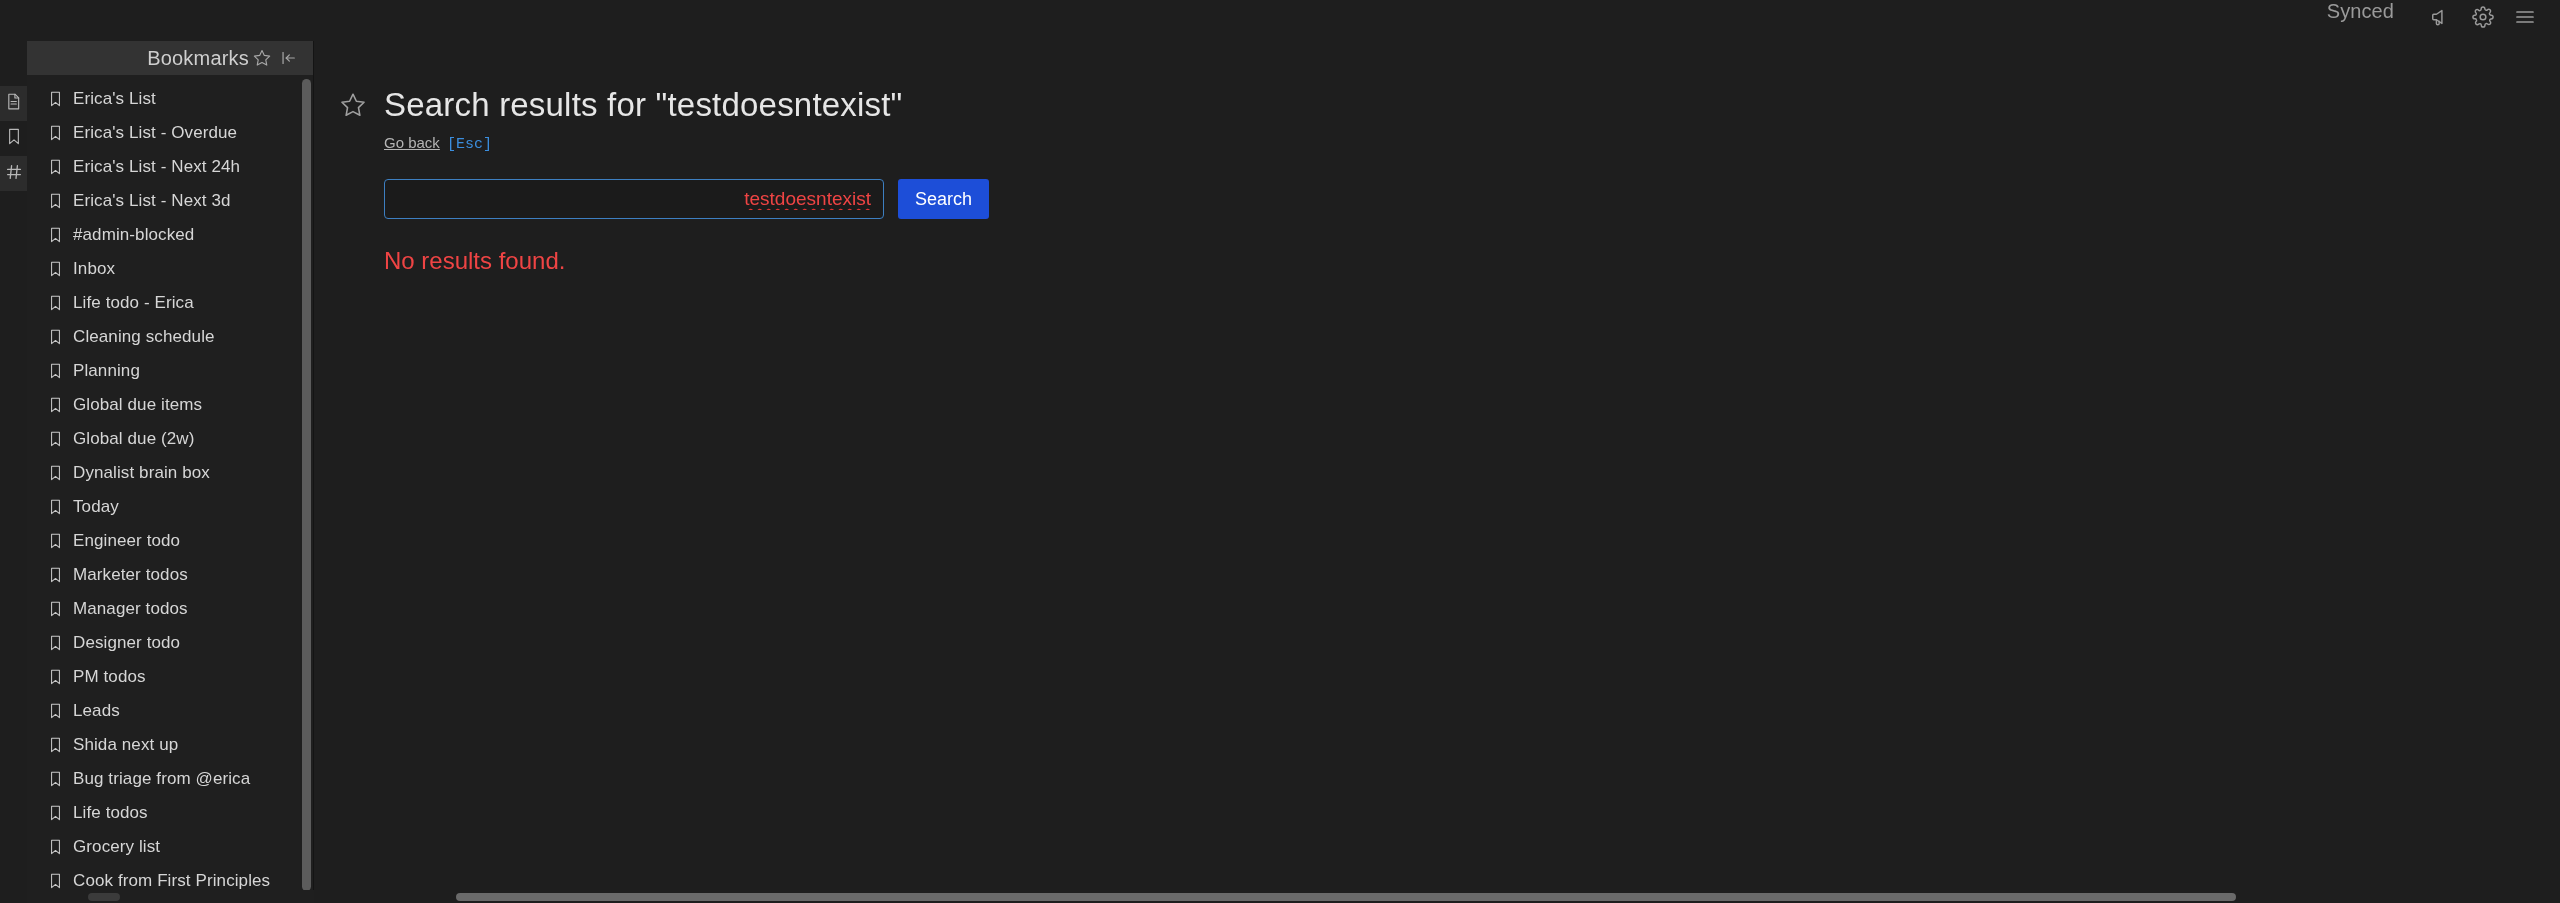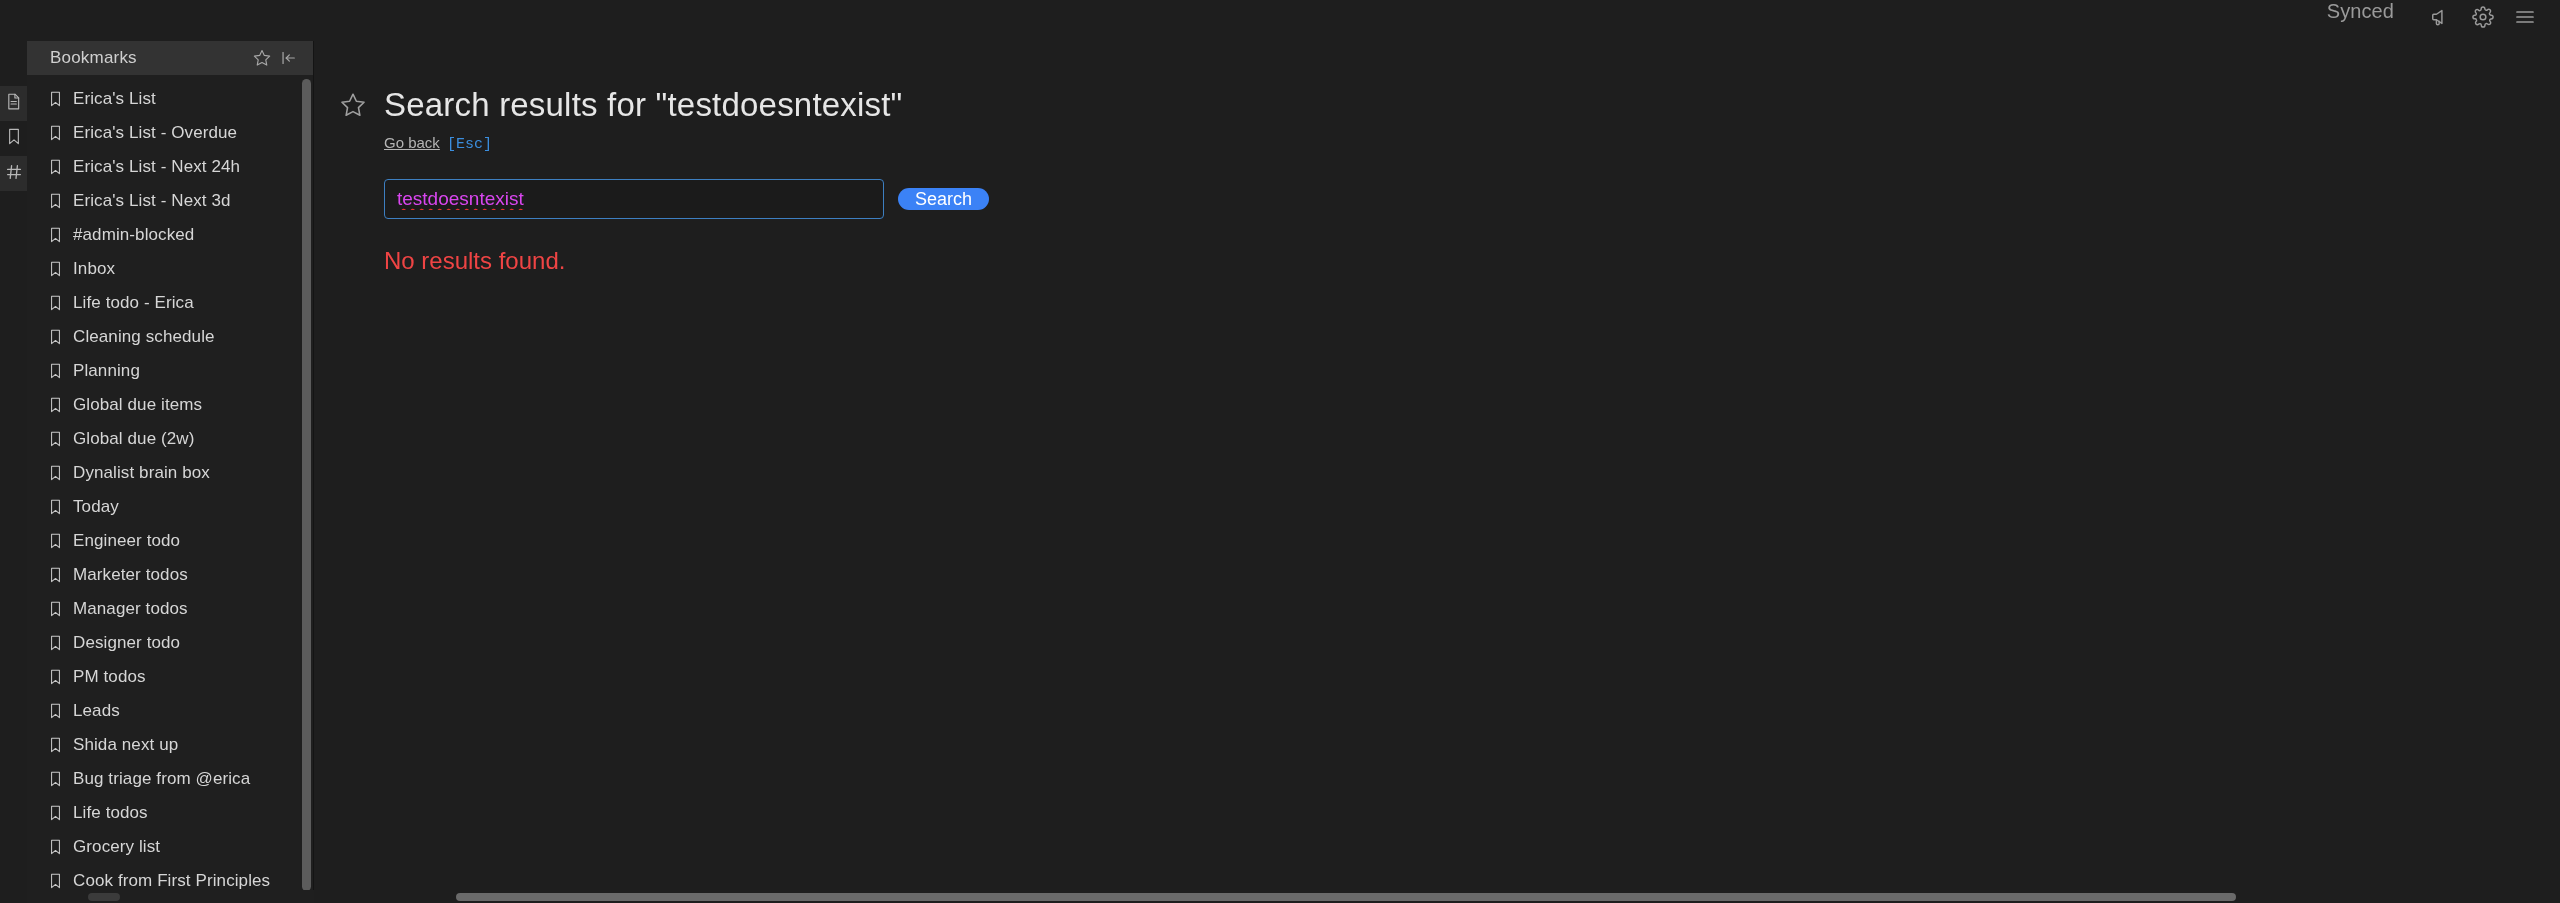--- a/index.html
+++ b/index.html
@@ -80,23 +80,24 @@
   #sidebar-header {
     height: 34px;
     min-height: 34px;
     display: flex;
     align-items: center;
     background: #333333;
     padding: 0 12px 0 23px;
   }
   #sidebar-header .sb-title {
     color: #cfcfcf;
-    font-size: 17px;
+    font-size: 20px;
     flex: 1;
     letter-spacing: .2px;
+    text-align: right;
   }
   #sidebar-header .sb-icon {
     width: 26px; height: 26px;
     display: flex;
     align-items: center;
     justify-content: center;
     color: #a8a8a8;
     cursor: pointer;
   }
 
@@ -214,35 +215,36 @@
     display: flex;
     align-items: center;
     gap: 14px;
   }
   #search-input {
     width: 500px;
     height: 40px;
     background: #1b1b1b;
     border: 1px solid #3d7fc1;
     border-radius: 4px;
-    color: #d946ef;
+    color: #ef4444;
     font-size: 19px;
     font-family: "Liberation Sans", sans-serif;
     padding: 0 12px;
     outline: none;
     text-decoration: underline wavy #e03030;
     text-decoration-skip-ink: none;
     text-underline-offset: 3px;
+    text-align: right;
   }
   #search-button {
-    height: 22px;
+    height: 40px;
     padding: 0 17px;
-    background: #3b82f6;
+    background: #1d4ed8;
     border: none;
-    border-radius: 16px;
+    border-radius: 3px;
     color: #ffffff;
     font-size: 18px;
     font-family: "Liberation Sans", sans-serif;
     cursor: pointer;
   }
   #no-results {
     margin-top: 28px;
     padding-left: 46px;
     color: #ef4444;
     font-size: 24px;

